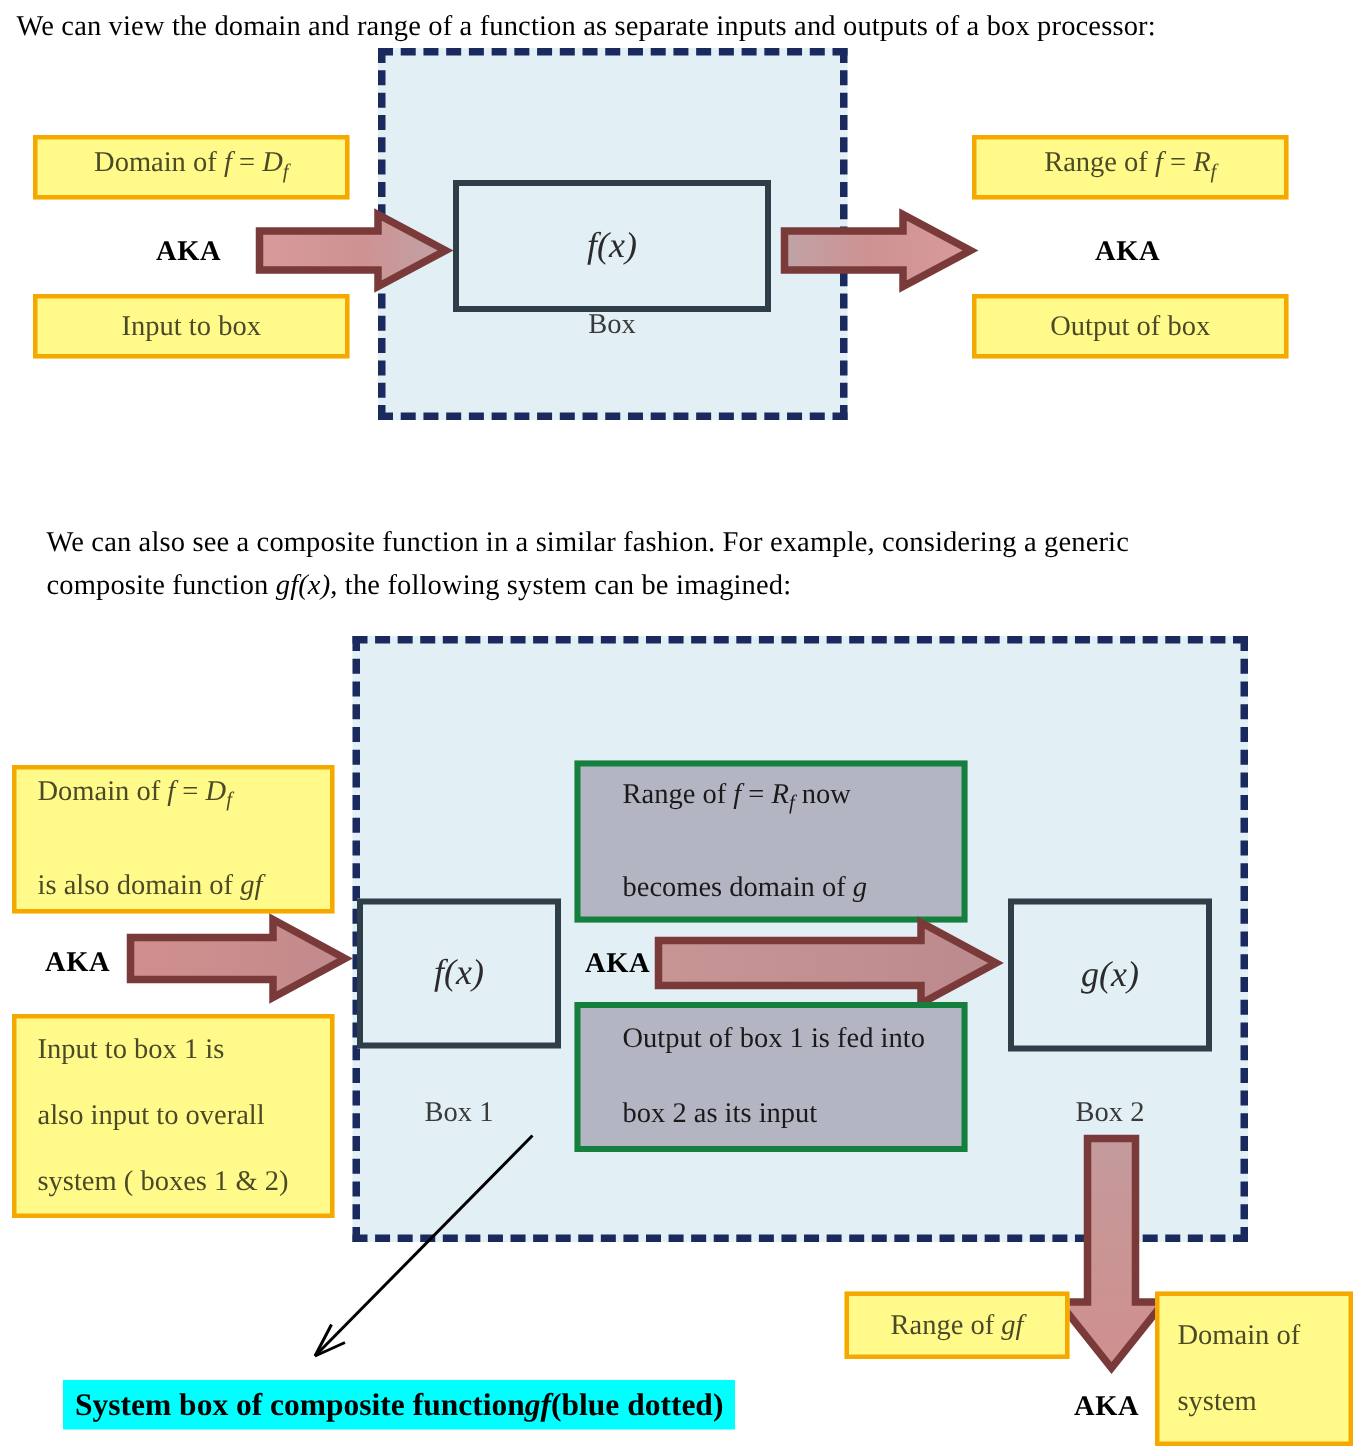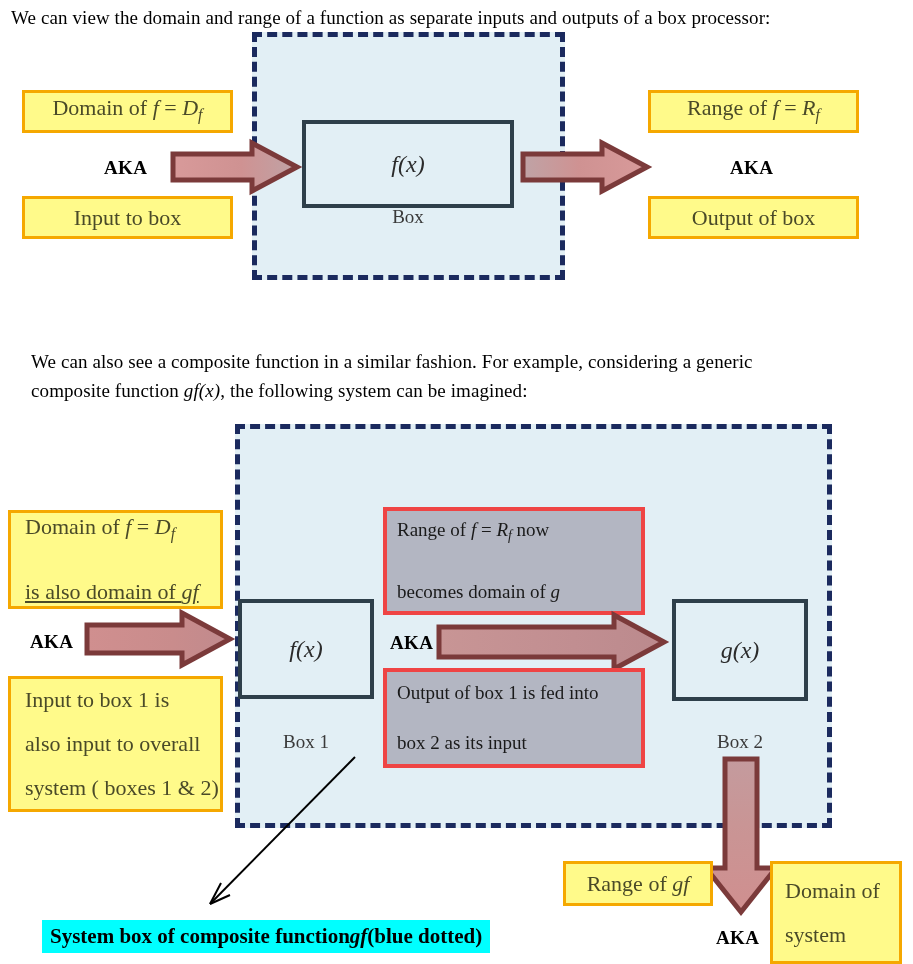--- a/index.html
+++ b/index.html
@@ -44,42 +44,42 @@
   .ybox {
     background: #fffa8a;
     border: 3px solid #f5a800;
     box-sizing: border-box;
     display: flex;
     align-items: center;
     justify-content: center;
     text-align: center;
     color: #4a4a28;
     font-family: "Liberation Serif", serif;
-    font-size: 22px;
+    font-size: 19px;
     line-height: 30px;
   }
   .ybox.multi {
     flex-direction: column;
     align-items: flex-start;
     justify-content: center;
     text-align: left;
     padding-left: 14px;
   }
   .ybox .line { display: block; }
 
   
   .gbox {
     background: #b3b6c2;
-    border: 4px solid #ef4444;
+    border: 4px solid #15803d;
     box-sizing: border-box;
     display: flex;
     flex-direction: column;
     justify-content: center;
     text-align: left;
-    padding-left: 10px;
+    padding-left: 28px;
     color: #1a1a1a;
     font-family: "Liberation Serif", serif;
     font-size: 19px;
     line-height: 34px;
   }
 
   
   .fbox {
     background: #e2eff5;
     border: 4px solid #2e3f4a;
@@ -197,21 +197,21 @@
     <span>composite function </span><span class="it">gf</span><span class="it">(x)</span><span>, the following system can be imagined:</span>
   </span>
 </div>
 
 <div class="abs dashbox" style="left:235px; top:424px; width:597px; height:404px;"></div>
 
 <div class="abs ybox multi" style="left:8px; top:510px; width:215px; height:99px;">
   <span class="line">
     <span>Domain of </span><span class="it">f</span><span> = </span><span class="it">D</span><span class="sub">f</span>
   </span>
-  <span class="line" style="margin-top:28px;text-decoration:underline;">
+  <span class="line" style="margin-top:28px;">
     <span>is also domain of </span><span class="it">gf</span>
   </span>
 </div>
 
 <div class="abs aka" style="left:30px; top:631px;">AKA</div>
 
 <div class="abs" style="left:84px; top:609px;">
   <svg width="150" height="60" viewBox="0 0 150 60">
     <defs>
       <linearGradient id="ag3" x1="0" y1="0" x2="1" y2="0">

